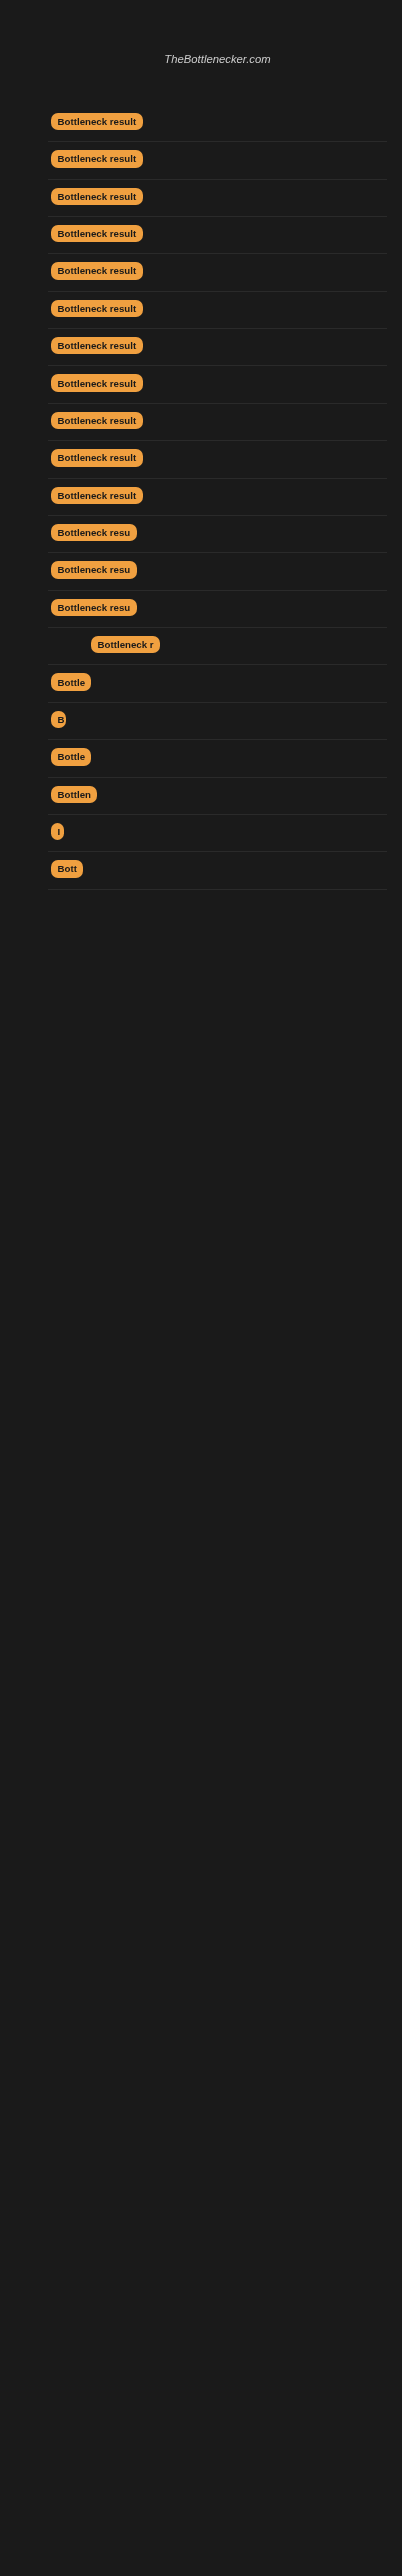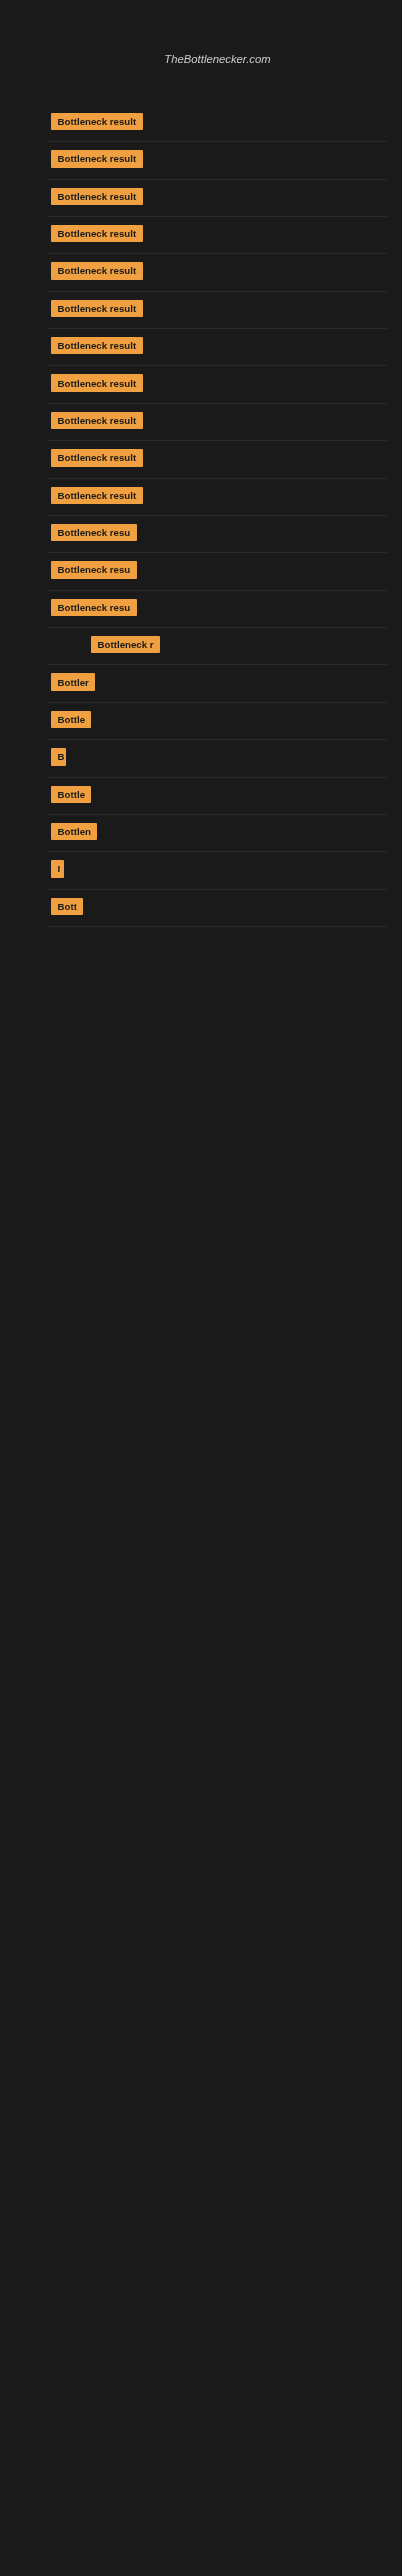--- a/index.html
+++ b/index.html
@@ -24,21 +24,21 @@
       font-style: italic;
     }
 
     .bottleneck-badge {
       display: inline-block;
       background-color: #f0a040;
       color: #1a1a1a;
       font-size: 9.7px;
       font-weight: bold;
       padding: 3.2px 6.4px;
-      border-radius: 1px;
+      border-radius: 7px;
       white-space: nowrap;
       overflow: hidden;
     }
 
     .row {
       margin-bottom: 0px;
       padding: 8px 3.2px 8px 3.2px;
       border-bottom: 0.8px solid #2a2a2a;
     }
   </style>
@@ -58,21 +58,20 @@
     <div class="row"><span class="bottleneck-badge" style="max-width: 105px;">Bottleneck result</span></div>
     <div class="row"><span class="bottleneck-badge" style="max-width: 105px;">Bottleneck result</span></div>
     <div class="row"><span class="bottleneck-badge" style="max-width: 105px;">Bottleneck result</span></div>
     <div class="row"><span class="bottleneck-badge" style="max-width: 105px;">Bottleneck result</span></div>
     <div class="row"><span class="bottleneck-badge" style="max-width: 105px;">Bottleneck result</span></div>
     <div class="row"><span class="bottleneck-badge" style="max-width: 105px;">Bottleneck result</span></div>
     <div class="row"><span class="bottleneck-badge" style="max-width: 89px;">Bottleneck resu</span></div>
     <div class="row"><span class="bottleneck-badge" style="max-width: 89px;">Bottleneck resu</span></div>
     <div class="row"><span class="bottleneck-badge" style="max-width: 89px;">Bottleneck resu</span></div>
     <div class="row"><span class="bottleneck-badge" style="max-width: 72px; margin-left: 40px;">Bottleneck r</span></div>
-    <div class="row"><span class="bottleneck-badge" style="max-width: 48px;">Bottler</span></div>
     <div class="row"><span class="bottleneck-badge" style="max-width: 44px;">Bottle</span></div>
     <div class="row"><span class="bottleneck-badge" style="max-width: 14.5px;">B</span></div>
     <div class="row"><span class="bottleneck-badge" style="max-width: 44px;">Bottle</span></div>
     <div class="row"><span class="bottleneck-badge" style="max-width: 52px;">Bottlen</span></div>
     <div class="row"><span class="bottleneck-badge" style="max-width: 8px;">I</span></div>
     <div class="row"><span class="bottleneck-badge" style="max-width: 36px; text-align: center;">Bott</span></div>
   </div>
 
 
 </body></html>

